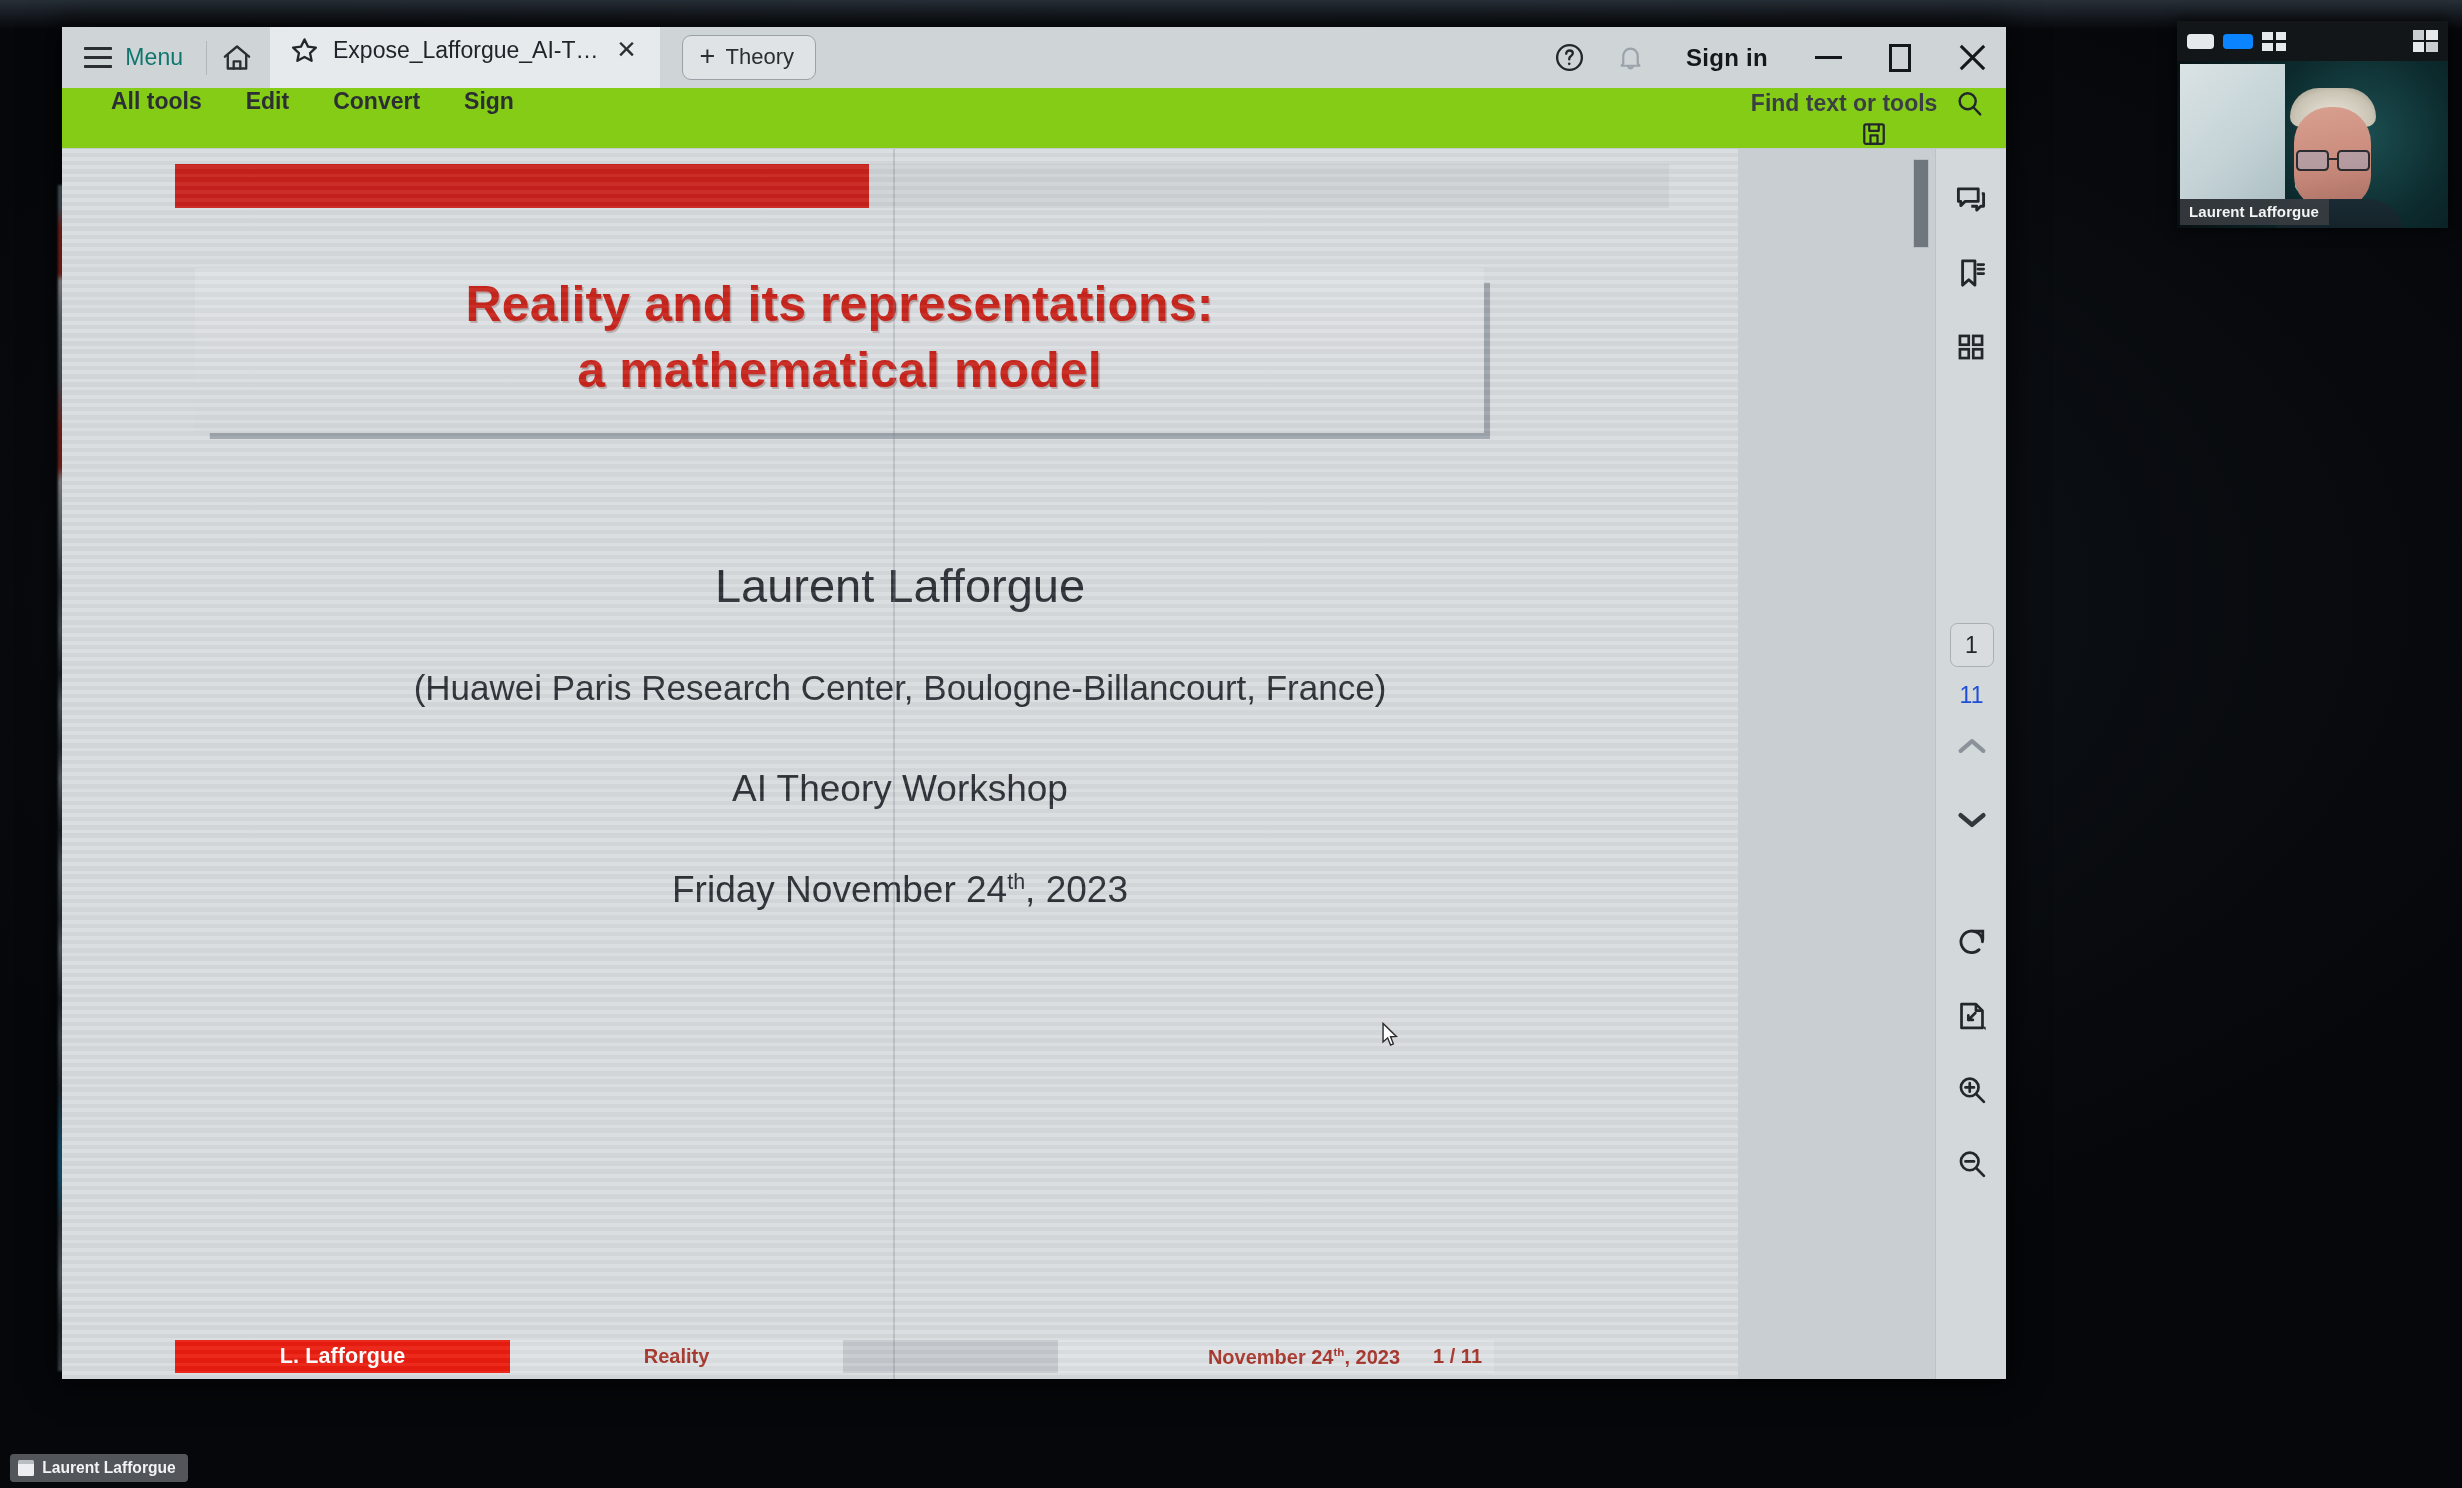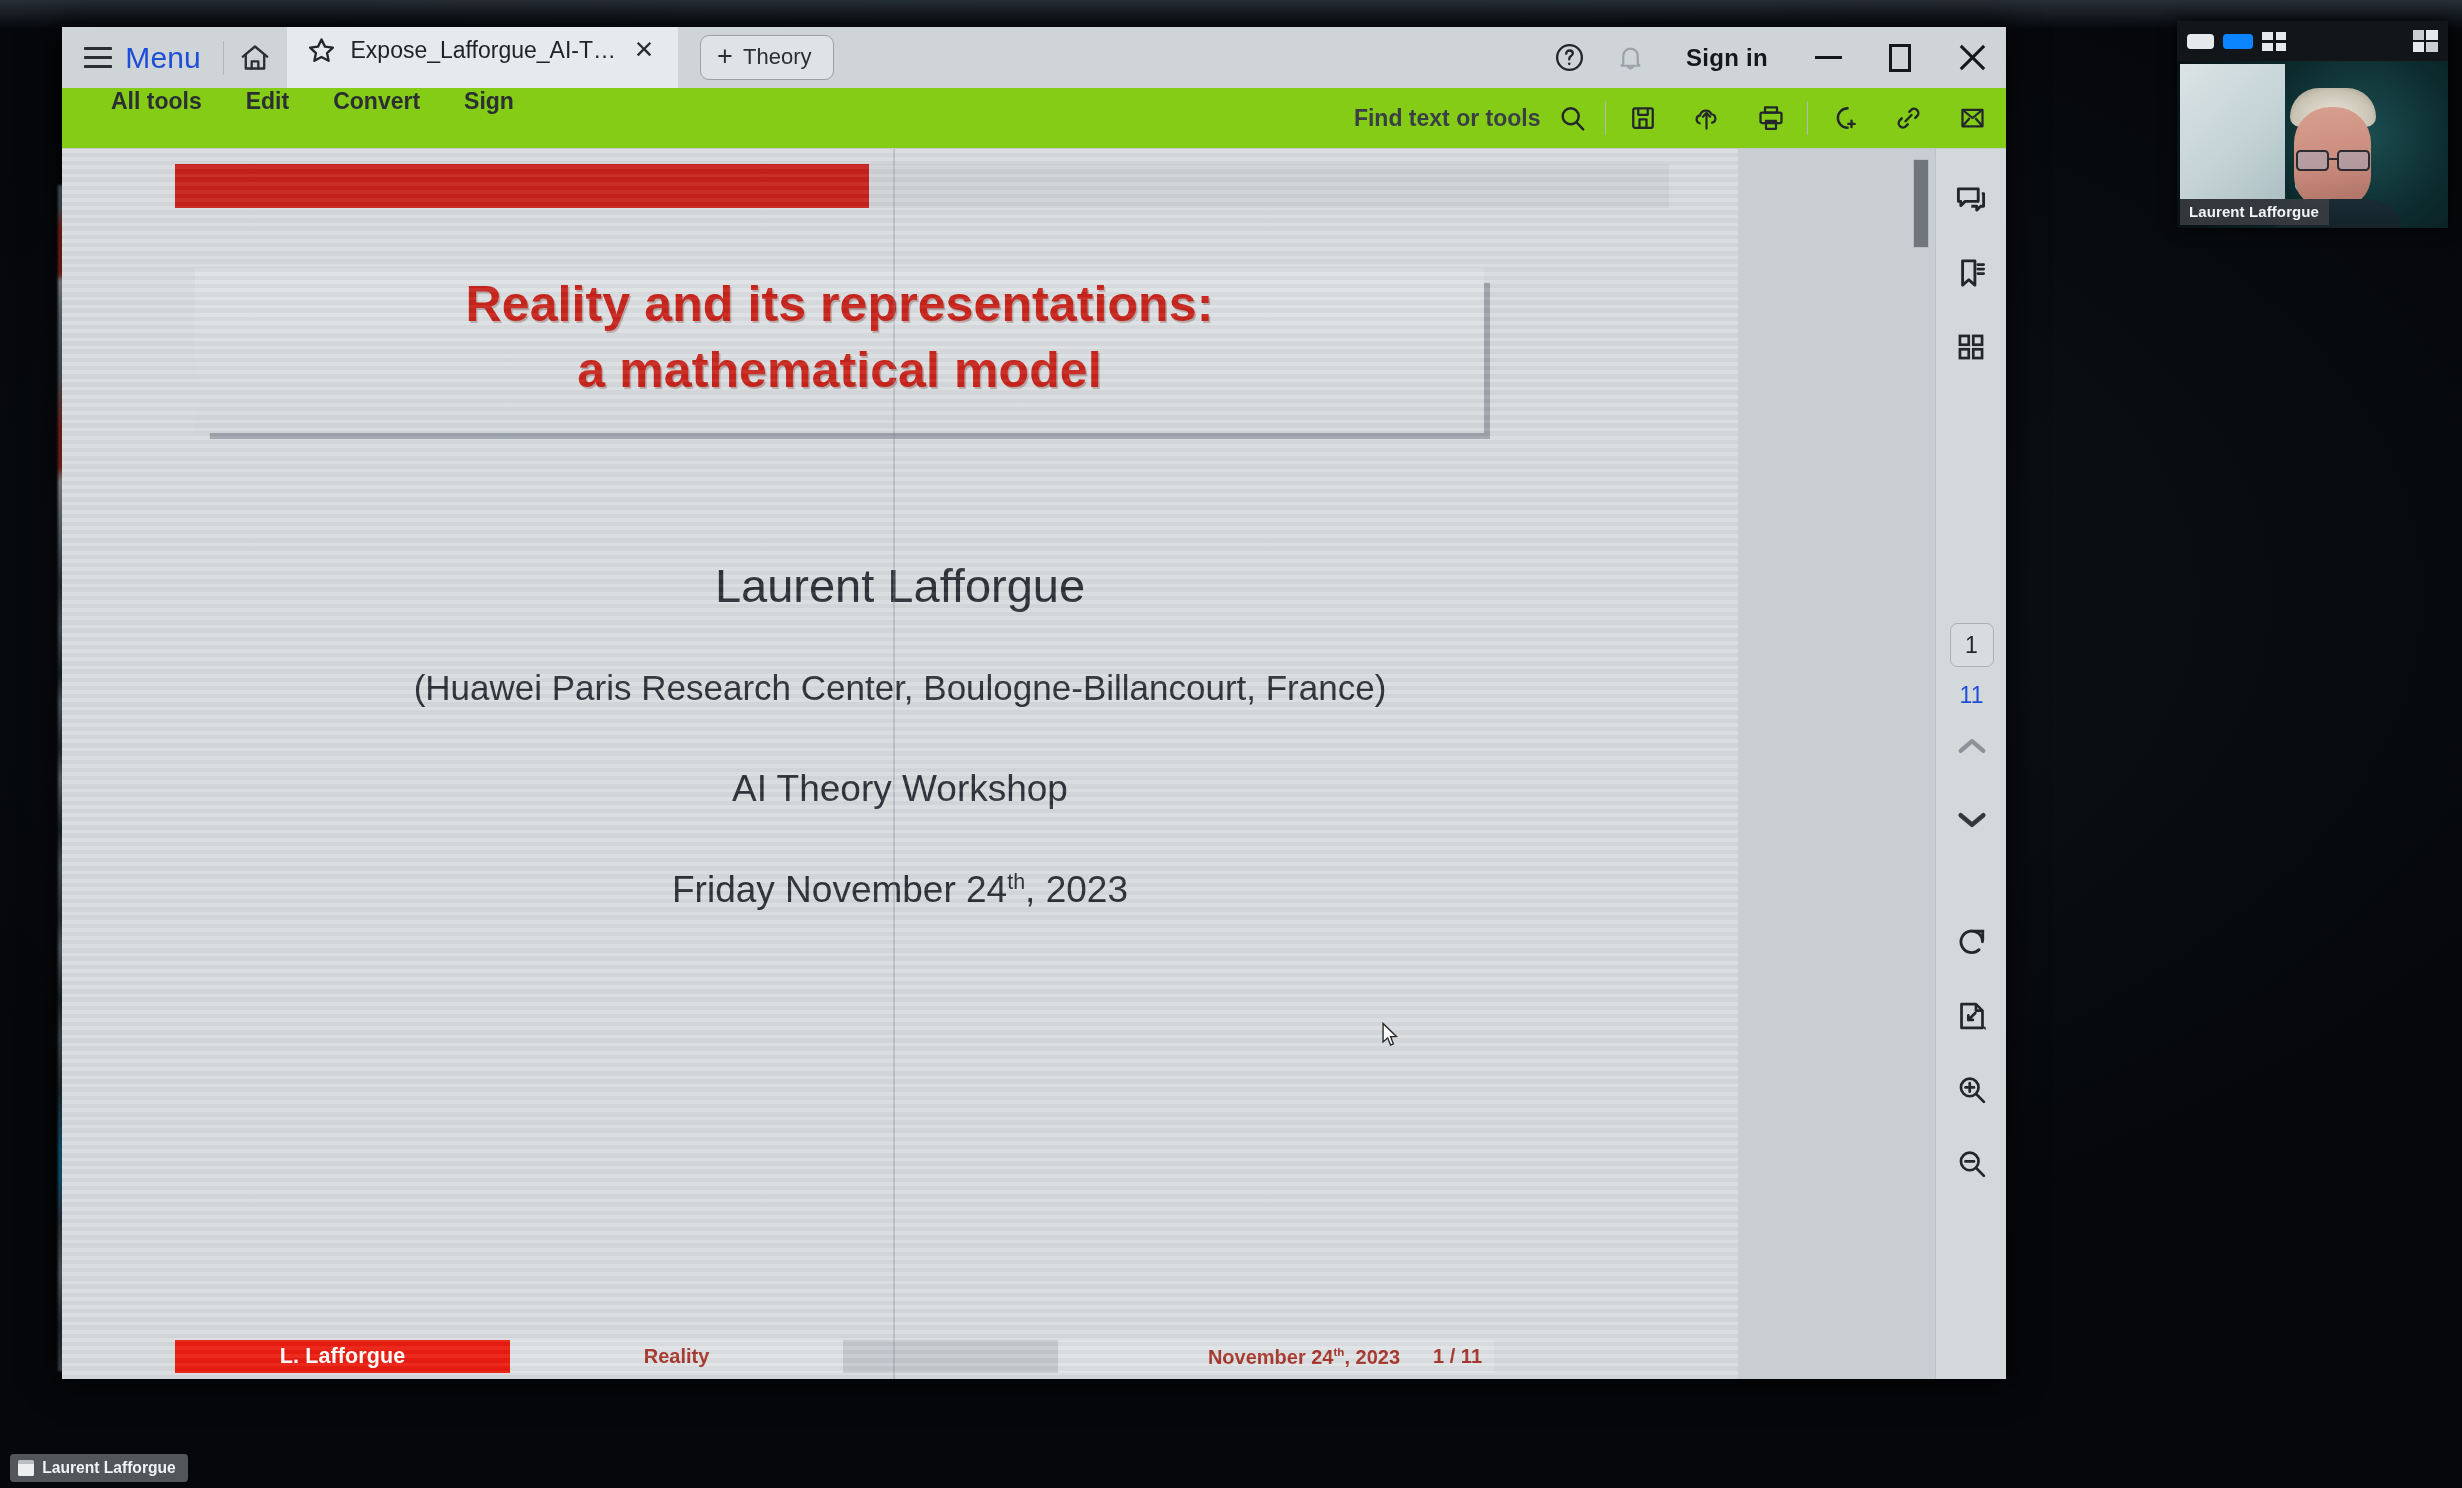--- a/index.html
+++ b/index.html
@@ -89,21 +89,21 @@
     display: flex; align-items: center; gap: 13.3px;
     height: 100%;
     padding: 0 18px 0 0;
     cursor: pointer;
   }
   .hamburger {
     display: inline-flex; flex-direction: column; gap: 5.2px;
     width: 28px;
   }
   .hamburger i { display: block; height: 3.7px; background: #2b2f33; border-radius: 0.7px; }
-  .menu-label { font-size: 30px; color: #1d4ed8; letter-spacing: 0.1px; }
+  .menu-label { font-size: 23px; color: #0f766e; letter-spacing: 0.1px; }
 
   .divider-v {
     width: 0.7px; height: 34px; background: #b1b8bd; margin: 0 4.4px;
   }
 
   .home-btn {
     width: 53px; height: 100%;
     display: flex; align-items: center; justify-content: center;
     cursor: pointer;
   }
@@ -180,21 +180,22 @@
     border-bottom: 0.7px solid #c3c9cd;
     font-weight: bold;
   }
   #toolbar-left { display: flex; align-items: center; padding-left: 27px; gap: 0; }
   .tool-menu {
     font-size: 23px; color: #2b2f33;
     padding: 0 22px; cursor: pointer; white-space: nowrap;
   }
   #toolbar-right {
     margin-left: auto; display: flex; align-items: center; height: 100%;
-    padding-right: 2px;
+    padding-right: 8px;
+    flex-direction: column;
   }
   #find-field {
     display: flex; align-items: center; gap: 16.3px;
     padding: 0 13.3px 0 0; cursor: text;
   }
   #find-field .ph { font-size: 23px; color: #3a3f45; white-space: nowrap; }
   .ti { width: 64px; height: 100%; display: flex; align-items: center; justify-content: center; cursor: pointer; }
 
   
   #content {

